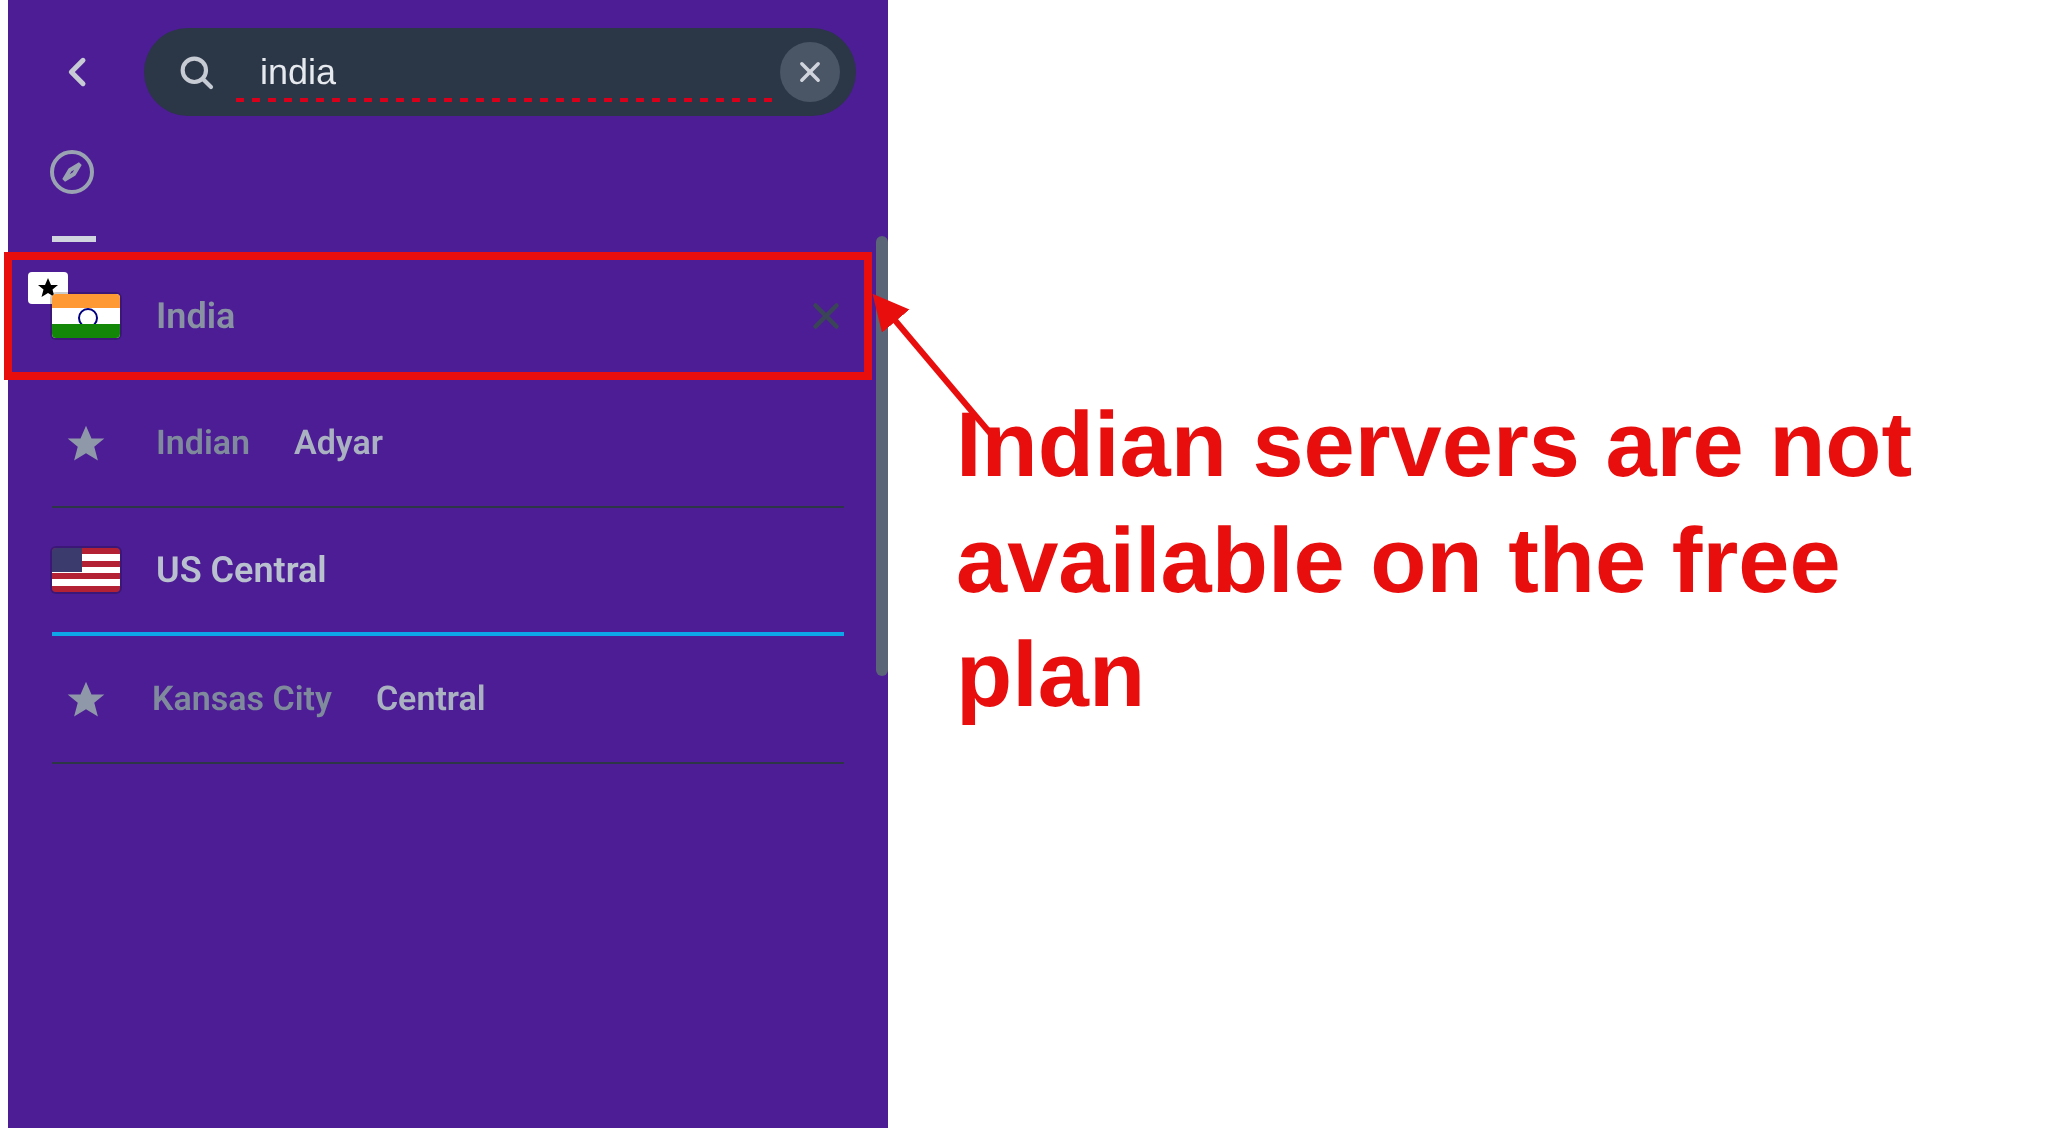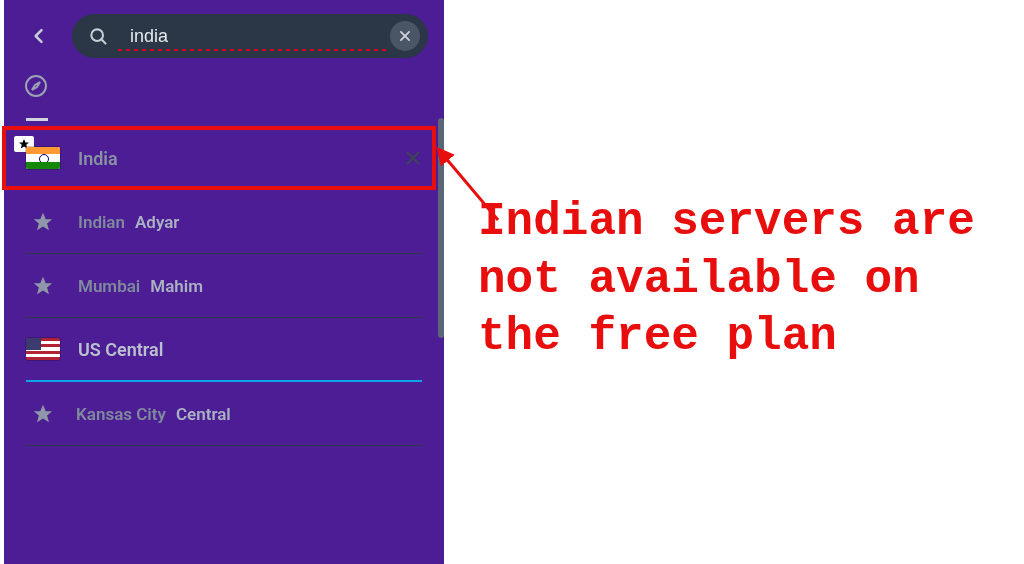--- a/index.html
+++ b/index.html
@@ -187,21 +187,21 @@
   .row-text {
     display: flex;
     gap: 10px;
     font-size: 17px;
     font-weight: 600;
     color: #7f8a9c;
     align-items: baseline;
   }
 
   .row-text .primary { color: #7f8a9c; }
-  .row-text .secondary { color: #aab2c1; }
+  .row-text .secondary { color: #aab2c1; margin-left: 12px; }
 
   .row.header .row-text .primary { color: #8892a3; font-size: 18px; }
   .row.region .row-text .primary { color: #b9c1cf; font-size: 18px; }
 
   .row .dim-x {
     margin-left: auto;
     color: #3b4558;
     width: 18px; height: 18px;
   }
 
@@ -245,21 +245,21 @@
   
   .annotation {
     position: absolute;
     left: 478px;
     top: 194px;
     width: 530px;
     color: #e90e0e;
     font-size: 46px;
     font-weight: 700;
     line-height: 1.25;
-    font-family: Liberation Mono, monospace;
+    font-family: Liberation Sans, sans-serif;
   }
 
   .arrow {
     position: absolute;
     left: 436px;
     top: 132px;
     width: 70px;
     height: 100px;
     pointer-events: none;
     z-index: 9;
@@ -345,31 +345,20 @@
           <svg viewBox="0 0 24 24">
               <polygon points="12 2 15 9 22 9 16.5 13.5 18.5 21 12 17 5.5 21 7.5 13.5 2 9 9 9"></polygon>
             </svg>
         </div>
         <div class="row-text">
           <span class="primary">Indian</span>
           <span class="secondary">Adyar</span>
         </div>
       </div>
 
-      <div class="row">
-        <div class="row-icon star-icon">
-          <svg viewBox="0 0 24 24">
-              <polygon points="12 2 15 9 22 9 16.5 13.5 18.5 21 12 17 5.5 21 7.5 13.5 2 9 9 9"></polygon>
-            </svg>
-        </div>
-        <div class="row-text">
-          <span class="primary">Mumbai</span>
-          <span class="secondary">Mahim</span>
-        </div>
-      </div>
 
 
       <div class="row region region-sep">
         <div class="row-icon">
           <div class="flag us"></div>
         </div>
         <div class="row-text">
           <span class="primary">US Central</span>
         </div>
       </div>

